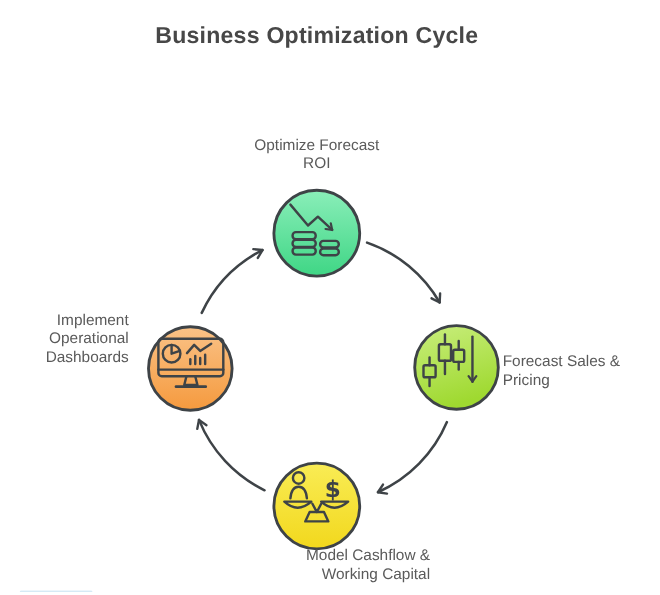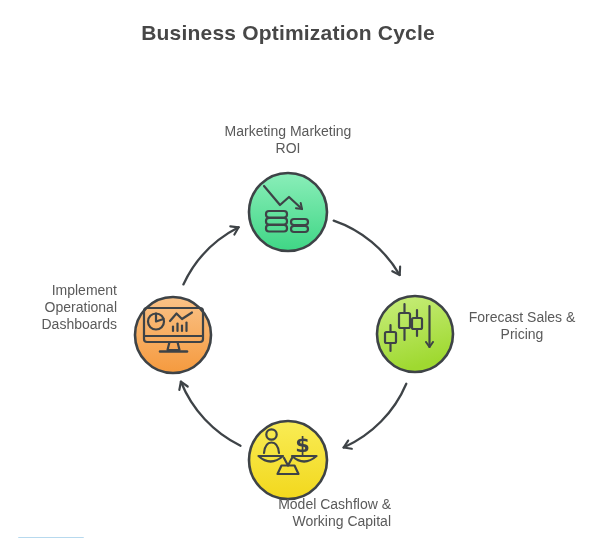--- a/index.html
+++ b/index.html
@@ -21,21 +21,21 @@
     letter-spacing:0.2px;
   }
   .node-label{
     position:absolute;
     font-size:14px;
     line-height:17px;
     color:#5a5a5a;
     white-space:pre-line;
   }
   .label-top{left:188px;top:123px;width:200px;text-align:center;}
-  .label-right{left:457px;top:309px;width:130px;text-align:center;}
+  .label-right{left:457px;top:320px;width:130px;text-align:left;}
   .label-bottom{left:185px;top:496px;width:206px;text-align:right;}
   .label-left{left:25px;top:282px;width:92px;text-align:right;}
   .diagram-svg{position:absolute;left:0;top:0;}
   .bottom-strip{
     position:absolute;
     left:18px;top:537px;width:66px;height:4px;
     border-radius:1px;
   }
 </style>
 </head>
@@ -134,21 +134,21 @@
           <line x1="177.5" y1="323.5" x2="177.5" y2="331"></line>
           <line x1="182" y1="325.5" x2="182" y2="331"></line>
           <line x1="186.5" y1="322.5" x2="186.5" y2="331"></line>
           <path d="M169.5,342 L167.5,350 L179.5,350 L177.5,342"></path>
           <line x1="160" y1="351.5" x2="187" y2="351.5" stroke-width="2.5"></line>
         </g>
       </g>
     </g>
   </svg>
 
-  <div class="node-label label-top">Marketing Marketing
+  <div class="node-label label-top">Optimize Forecast
 ROI</div>
   <div class="node-label label-right">Forecast Sales &amp;
 Pricing</div>
   <div class="node-label label-bottom">Model Cashflow &amp;
 Working Capital</div>
   <div class="node-label label-left">Implement
 Operational
 Dashboards</div>
 
   <div class="bottom-strip" style="background: rgb(183, 217, 238);"></div>

